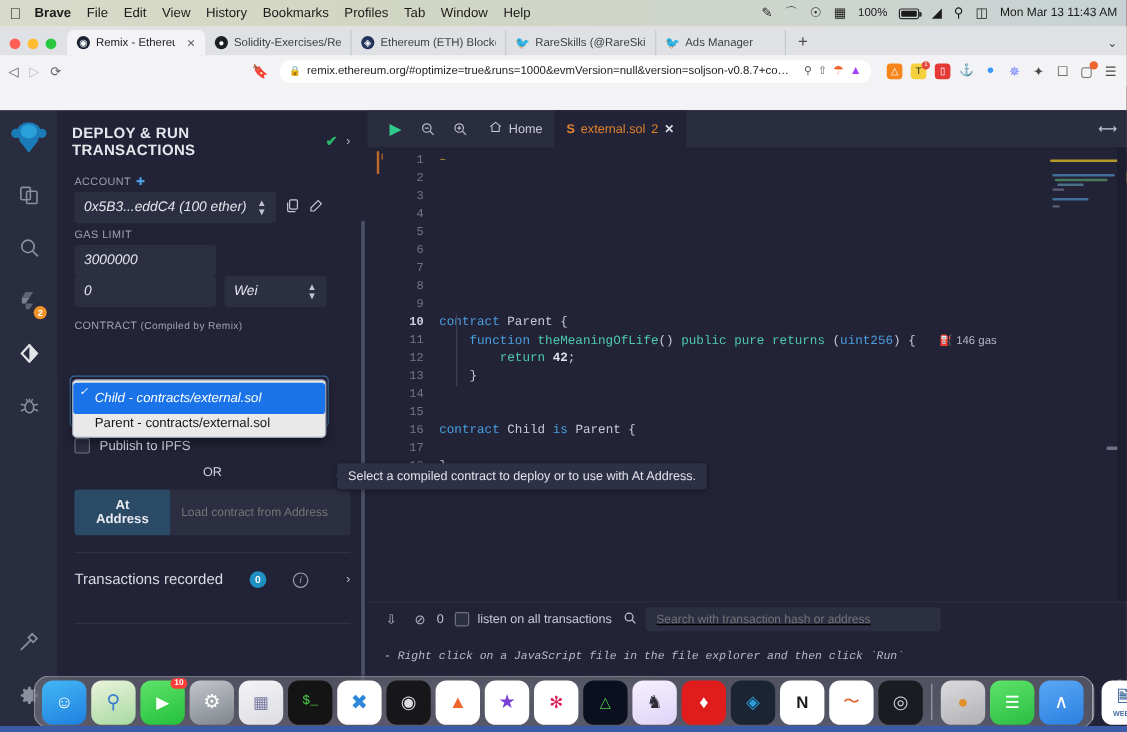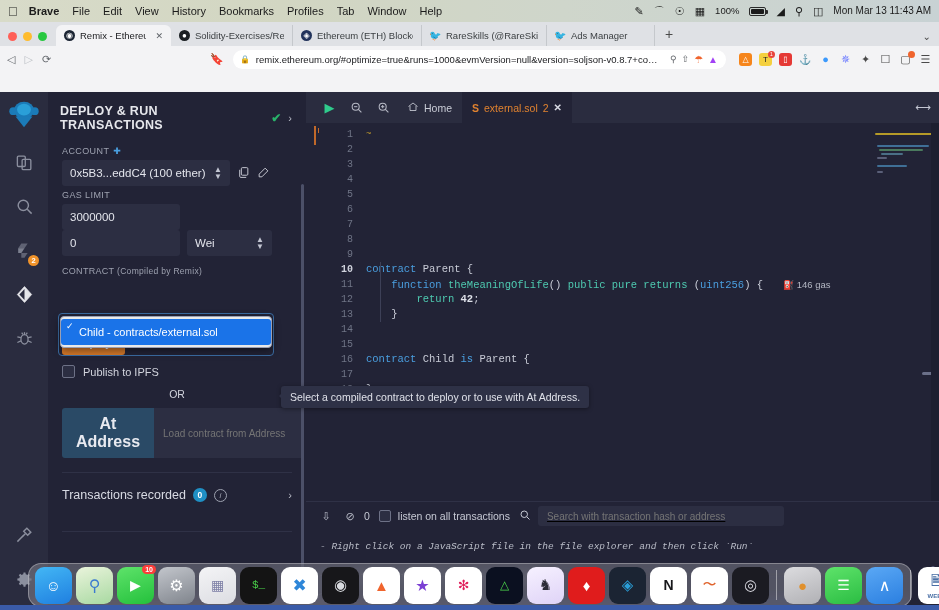--- a/index.html
+++ b/index.html
@@ -73,21 +73,21 @@
   #panel-head { display:flex; align-items:center; gap:7px; padding:12px 10px 10px 12px; }
   #panel-head .ptitle { font-size:12.5px; font-weight:bold; letter-spacing:.3px; color:#e6e7ec; }
   .check-g { color:#29b36a; font-size:12px; font-weight:bold; }
   .chev-r { color:#b9bcc7; font-size:11px; margin-left:auto; padding-right:4px; }
   .panel-body { padding:0 14px; }
   .fld-label { font-size:9px; color:#9ea2b0; letter-spacing:.4px; margin:4px 0 4px; display:flex; align-items:center; gap:4px;}
   .plus-ic { color:#4a9fe0; font-size:9px; }
   .row { display:flex; align-items:center; gap:7px; }
   .sel, .inp {
     background:#2c2e42; border:none; border-radius:3px; height:26px; color:#e3e5ec;
-    font-size:11.5px; padding:0 8px; display:flex; align-items:center; font-family:inherit;
+    font-size:11.5px; padding:0 8px; display:flex; align-items:center; font-family:inherit;font-style:italic;
   }
   .sel { justify-content:space-between; gap:6px; }
   .stepper { font-size:8px; color:#c3c6d2; line-height:.9; text-align:center; }
   .icbtn { color:#c8cad4; font-size:11px; }
   .icbtn svg { width:13px; height:13px; }
   #acct-sel { width:168px; }
   #gas-inp { width:118px; }
   #val-inp { width:118px; }
   #unit-sel { width:85px; }
   .contract-label { font-size:9px; color:#9ea2b0; letter-spacing:.3px; margin:10px 0 3px; }
@@ -103,26 +103,26 @@
 
   #dd-outline { position:absolute; left:58px; top:291px; width:216px; height:43px;
                 border:1px solid #3b6ea5; border-radius:4px; z-index:39; }
 
   #deploy-btn { background:#d97b2a; color:#fff; font-size:10.5px; font-weight:bold;
                 border:none; border-radius:3px; padding:6px 14px; margin-top:8px; font-family:inherit; }
   .chk-row { display:flex; align-items:center; gap:8px; margin-top:10px; font-size:11px; color:#d2d4dd; }
   .chkbox { width:13px; height:13px; border:1px solid #6d7186; border-radius:2px; background:#2c2e42; }
   .or { text-align:center; font-size:10.5px; color:#d2d4dd; margin:10px 0 8px; }
   .ataddr-row { display:flex; align-items:stretch; }
-  #at-address { background:#2a4a66; color:#e8eaf0; font-size:16px; font-weight:bold; border:none;
+  #at-address { background:#2a4a66; color:#e8eaf0; font-size:11px; font-weight:bold; border:none;
                 border-radius:3px 0 0 3px; padding:7px 14px; font-family:inherit; }
   #at-input { flex:1; background:#2c2e42; border:none; border-radius:0 3px 3px 0;
               font-size:10px; color:#8c90a0; padding:0 9px; font-family:inherit; }
   .divider { border-top:1px solid #2f3146; margin:14px 0 0; }
-  .sec-row { display:flex; align-items:center; gap:7px; padding:15px 0; font-size:12.5px; color:#d8dae3; }
+  .sec-row { display:flex; align-items:center; gap:22px; padding:15px 0; font-size:12.5px; color:#d8dae3; }
   .cnt-badge { background:#1f8fc4; color:#fff; font-size:8.5px; font-weight:bold; border-radius:8px;
                min-width:14px; height:14px; display:flex; align-items:center; justify-content:center; padding:0 4px;}
   .info-c { width:13px;height:13px;border:1px solid #9ea2b0;border-radius:50%;color:#9ea2b0;
             font-size:8px;display:flex;align-items:center;justify-content:center;font-style:italic;}
   .sec-chev { margin-left:auto; color:#b9bcc7; font-size:11px; }
   #panel-scroll { position:absolute; right:2px; top:92px; width:3px; height:402px; background:#4c5068; border-radius:2px; }
 
   
   #main { flex:1; display:flex; flex-direction:column; background:#222336; min-width:0; }
   #ed-toolbar { height:31px; background:#2a2c3f; display:flex; align-items:center; gap:0; padding-left:10px; }
@@ -562,20 +562,23 @@
 
       <div id="tooltip">Select a compiled contract to deploy or to use with At Address.</div>
     </div>
 
     <div id="dd-outline"></div>
     <div id="dropdown">
       <div class="dd-opt sel">
         <span class="tick">✓</span>
         <span>Child - contracts/external.sol</span>
       </div>
+      <div class="dd-opt">
+        <span>Parent - contracts/external.sol</span>
+      </div>
     </div>
   </div>
 
   <div id="dock">
     <div class="dk" style="background:linear-gradient(160deg,#43b7f5,#1f7fe0);">
         <span style="font-size:15px;">☺</span>
         <span class="run"></span>
       </div>
     <div class="dk" style="background:linear-gradient(160deg,#eaf4dc,#a8d9a1);color:#3b7ad0;">
         <span>⚲</span>

